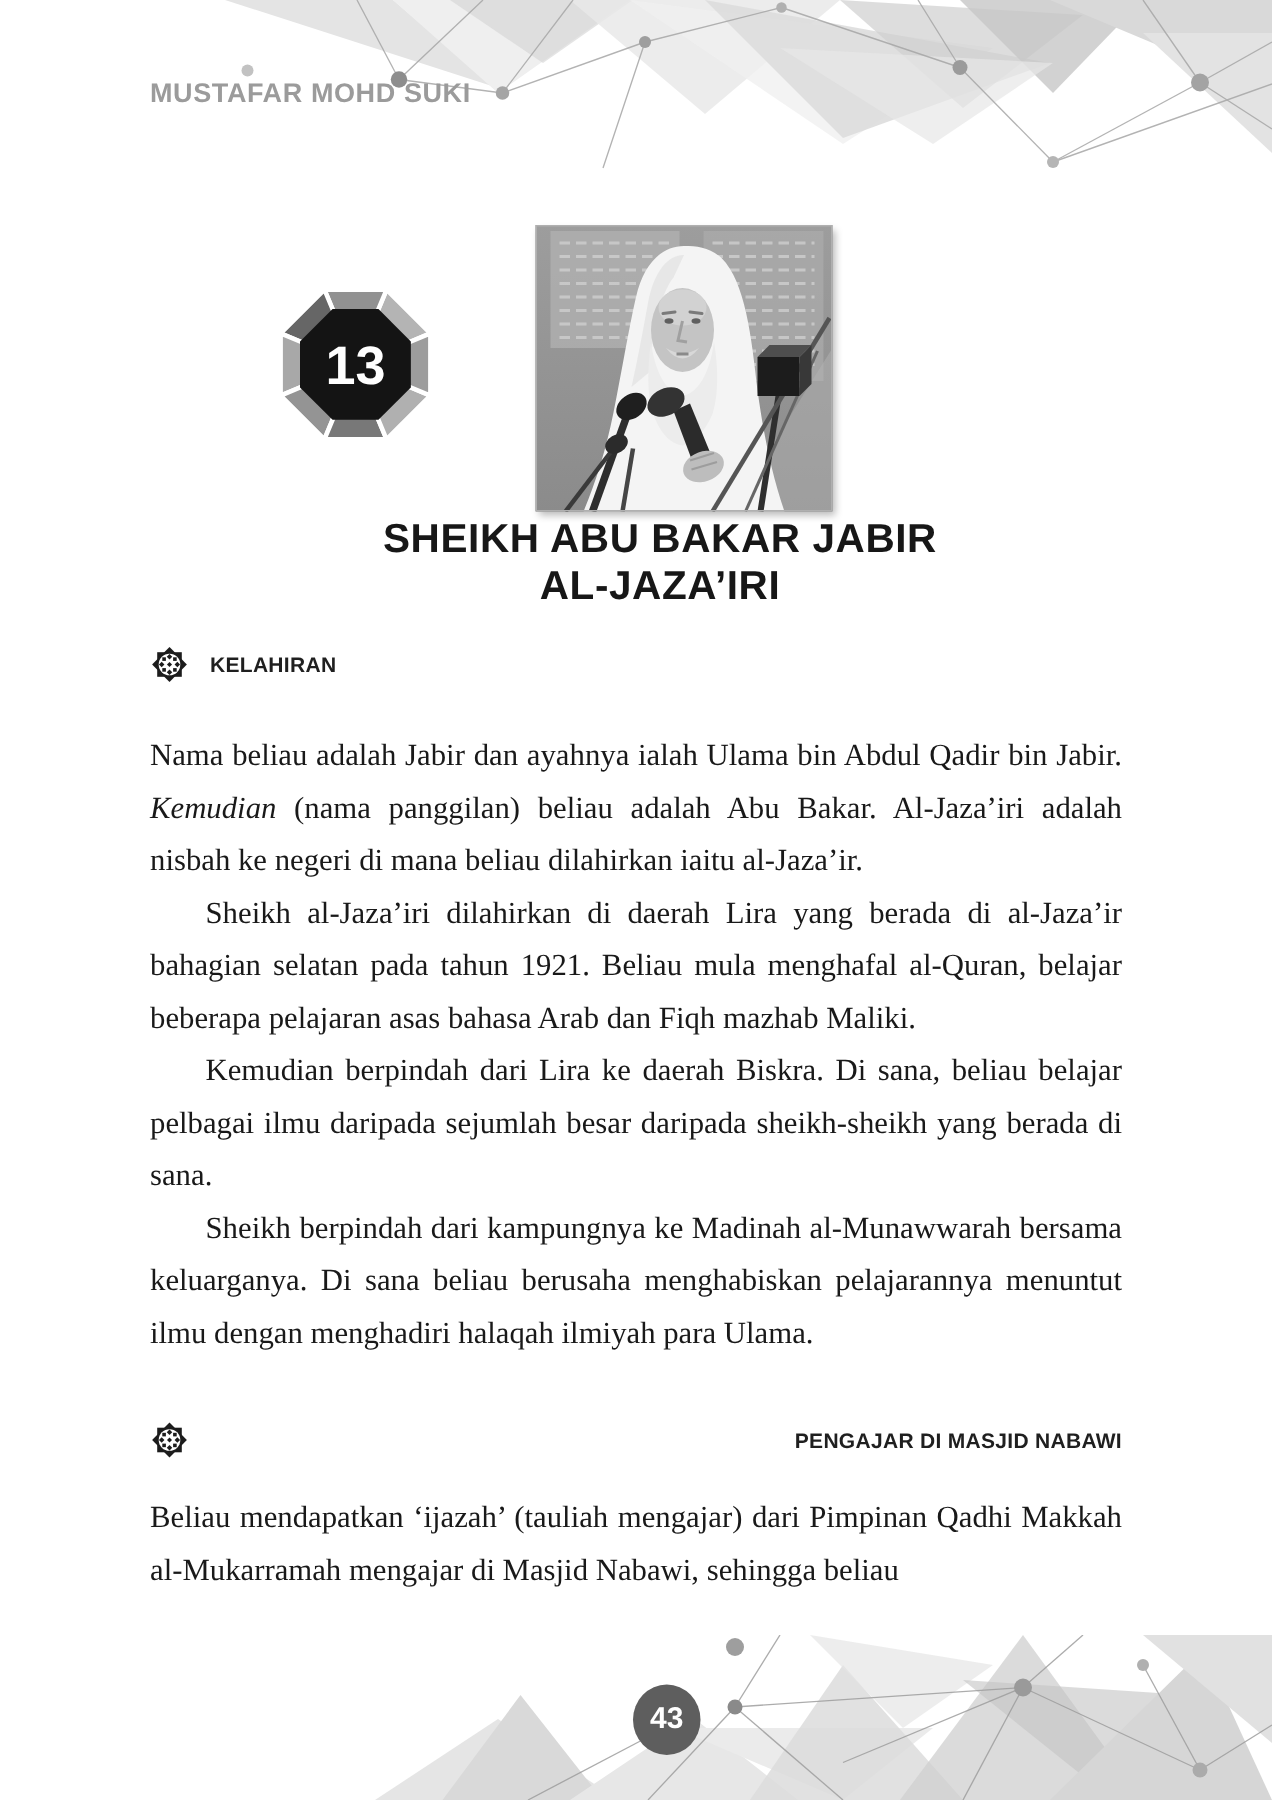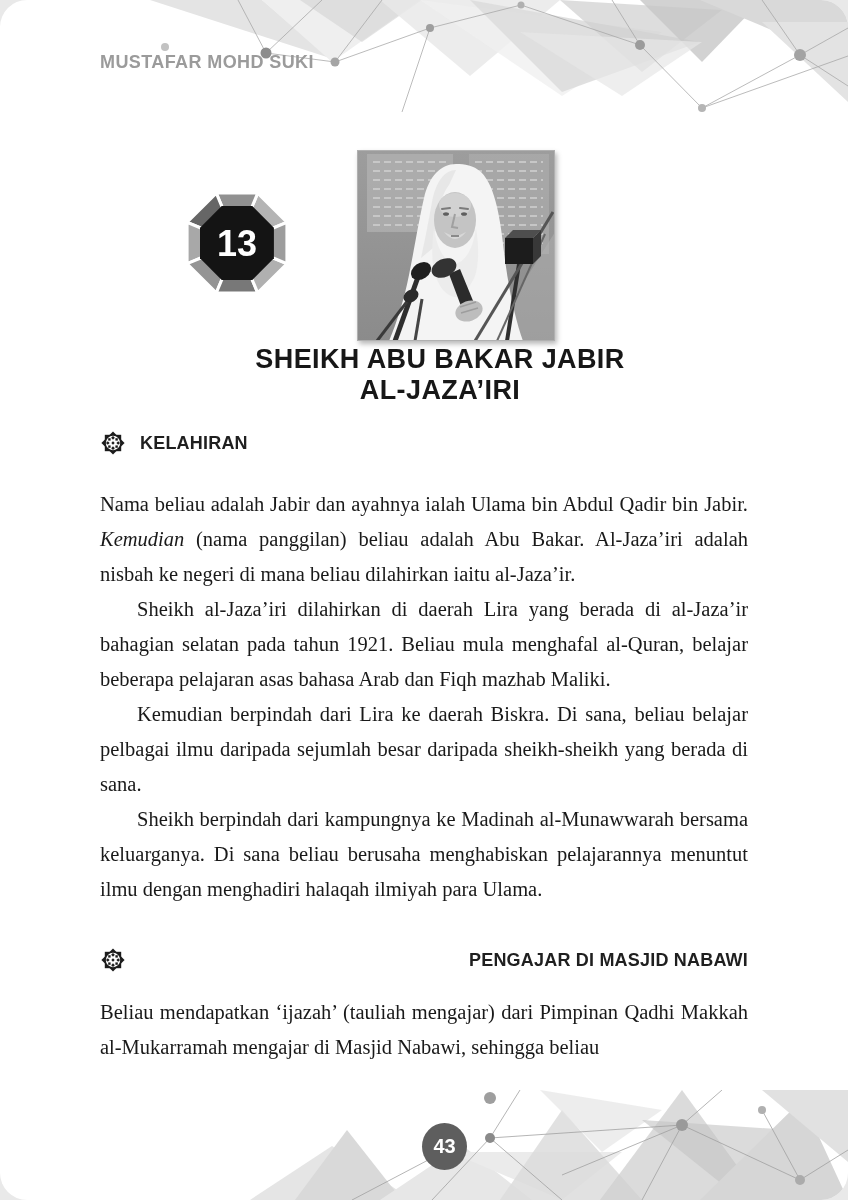--- a/index.html
+++ b/index.html
@@ -4,21 +4,20 @@
 <style>
   html,body{margin:0;padding:0;background:#e9e9e9;}
   .page{
     position:relative;
     width:848px;height:1200px;
     margin:0 auto;
     background:#ffffff;
     overflow:hidden;
     font-family:"Liberation Serif", serif;
     color:#1a1a1a;
-    border-radius:27px;
   }
   .decor{position:absolute;left:0;pointer-events:none;}
   .decor-top{top:0;}
   .decor-bottom{bottom:0;}
   .running-header{
     position:absolute;left:100px;top:52px;
     font-family:"Liberation Sans", sans-serif;
     font-weight:bold;font-size:18px;letter-spacing:0.4px;
     color:#9b9b9b;
   }
@@ -36,21 +35,21 @@
     font-family:"Liberation Sans", sans-serif;
     font-weight:bold;font-size:27px;line-height:31px;
     letter-spacing:0.4px;color:#171717;
   }
   .content{
     position:absolute;left:100px;top:428px;width:648px;
   }
   .section-heading{
     display:flex;align-items:center;gap:14px;
     font-family:"Liberation Sans", sans-serif;
-    font-weight:bold;font-size:18px;line-height:30px;
+    font-weight:bold;font-size:14px;line-height:30px;
     letter-spacing:0.2px;color:#1f1f1f;
     margin:0 0 29px 0;
   }
   .section-heading .rosette{flex:0 0 auto;width:26px;height:26px;}
   .section-heading.second{margin-top:38px;margin-bottom:20px;justify-content:space-between;}
   .body-text p{
     margin:0;
     font-size:20.5px;line-height:35px;
     text-align:justify;
     color:#191919;

